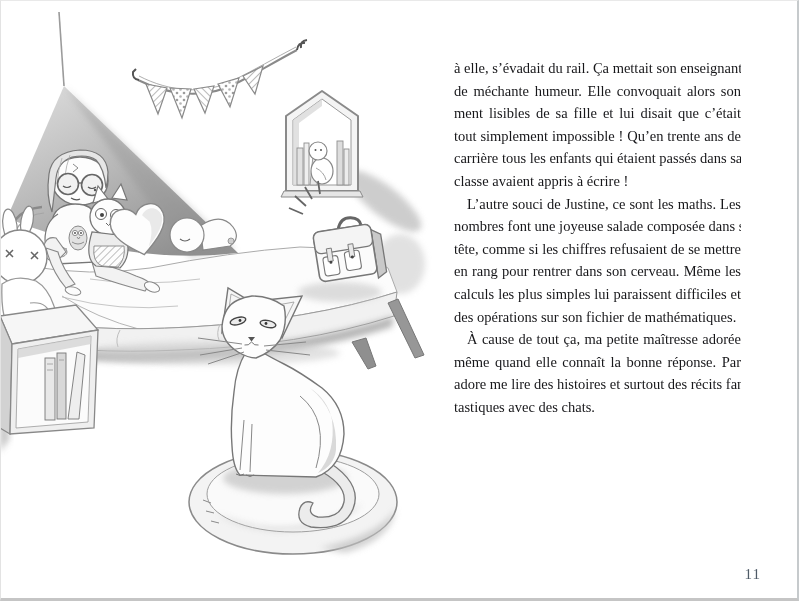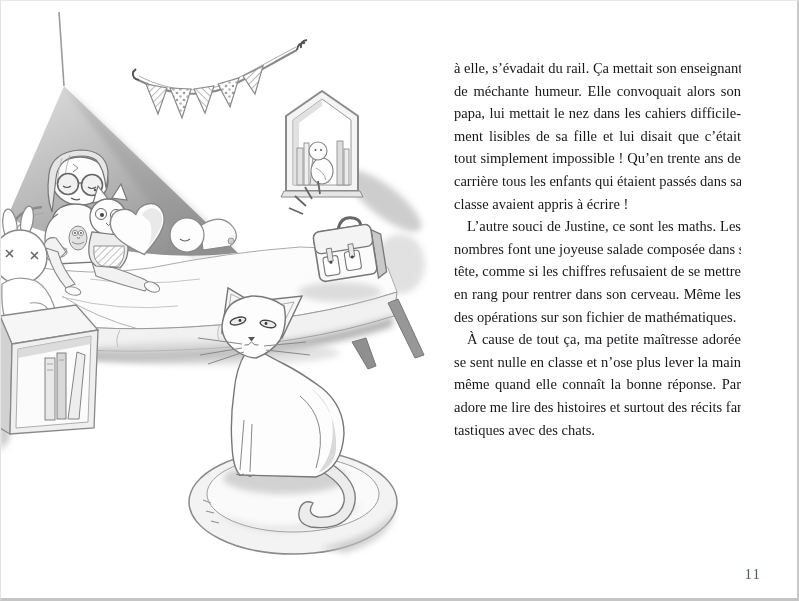--- a/index.html
+++ b/index.html
@@ -237,32 +237,31 @@
         <path d="M248,337 l7,0 l-3.5,4.5 Z" fill="#555"></path>
         <path d="M251.5,342 q-3,4 -7,3 M251.5,342 q3,4 7,3" stroke="#666" stroke-width="0.9" fill="none"></path>
         <path d="M242,344 L198,338 M242,348 L200,355 M244,352 L208,364 M264,346 L306,342 M266,350 L310,355" stroke="#888" stroke-width="1"></path>
       </g>
     </svg>
   </div>
 
   <div class="text-block">
       <div class="line">à elle, s’évadait du rail. Ça mettait son enseignante</div>
       <div class="line">de méchante humeur. Elle convoquait alors son</div>
-      <div class="line">papa, lui mettait le nez dans les cahiers difficile-</div>
       <div class="line">ment lisibles de sa fille et lui disait que c’était</div>
       <div class="line">tout simplement impossible ! Qu’en trente ans de</div>
       <div class="line">carrière tous les enfants qui étaient passés dans sa</div>
       <div class="line last">classe avaient appris à écrire !</div>
       <div class="line indent">L’autre souci de Justine, ce sont les maths. Les</div>
       <div class="line">nombres font une joyeuse salade composée dans sa</div>
       <div class="line">tête, comme si les chiffres refusaient de se mettre</div>
       <div class="line">en rang pour rentrer dans son cerveau. Même les</div>
+      <div class="line">calculs les plus simples lui paraissent difficiles et</div>
       <div class="line last">des opérations sur son fichier de mathématiques.</div>
       <div class="line indent">À cause de tout ça, ma petite maîtresse adorée</div>
-      <div class="line">se sent nulle en classe et n’ose plus lever la main</div>
       <div class="line">même quand elle connaît la bonne réponse. Par</div>
       <div class="line">adore me lire des histoires et surtout des récits fan-</div>
       <div class="line last">tastiques avec des chats.</div>
     </div>
   <div class="page-number">11</div>
 
   <div class="frame"></div>
 </div>
 
 </body></html>

